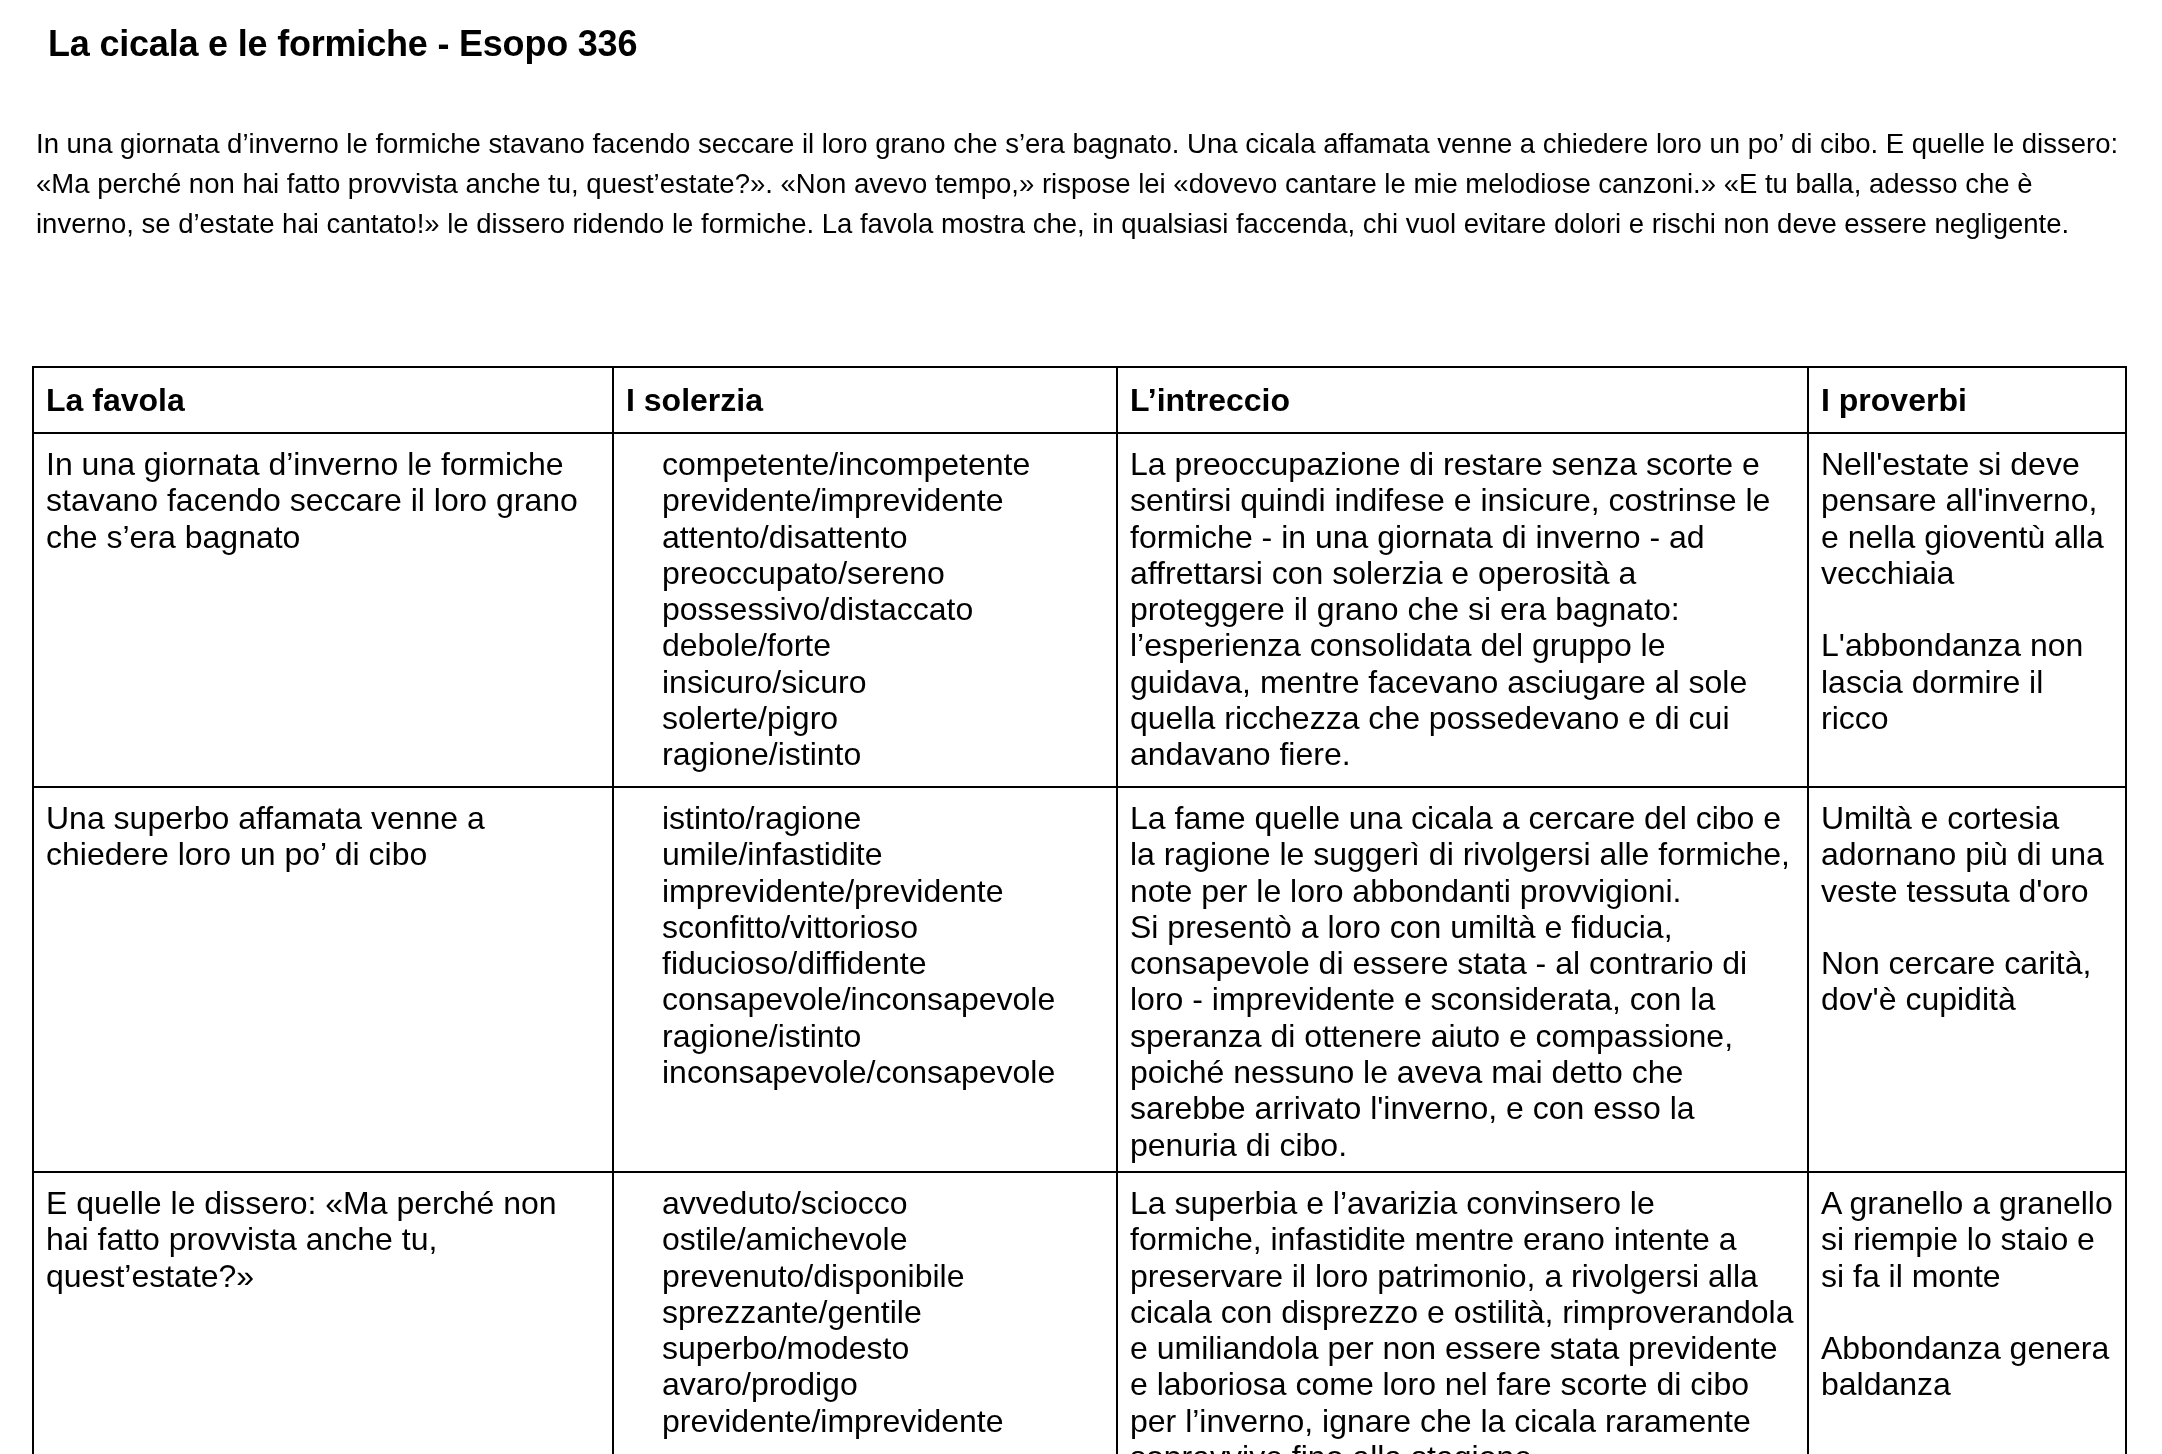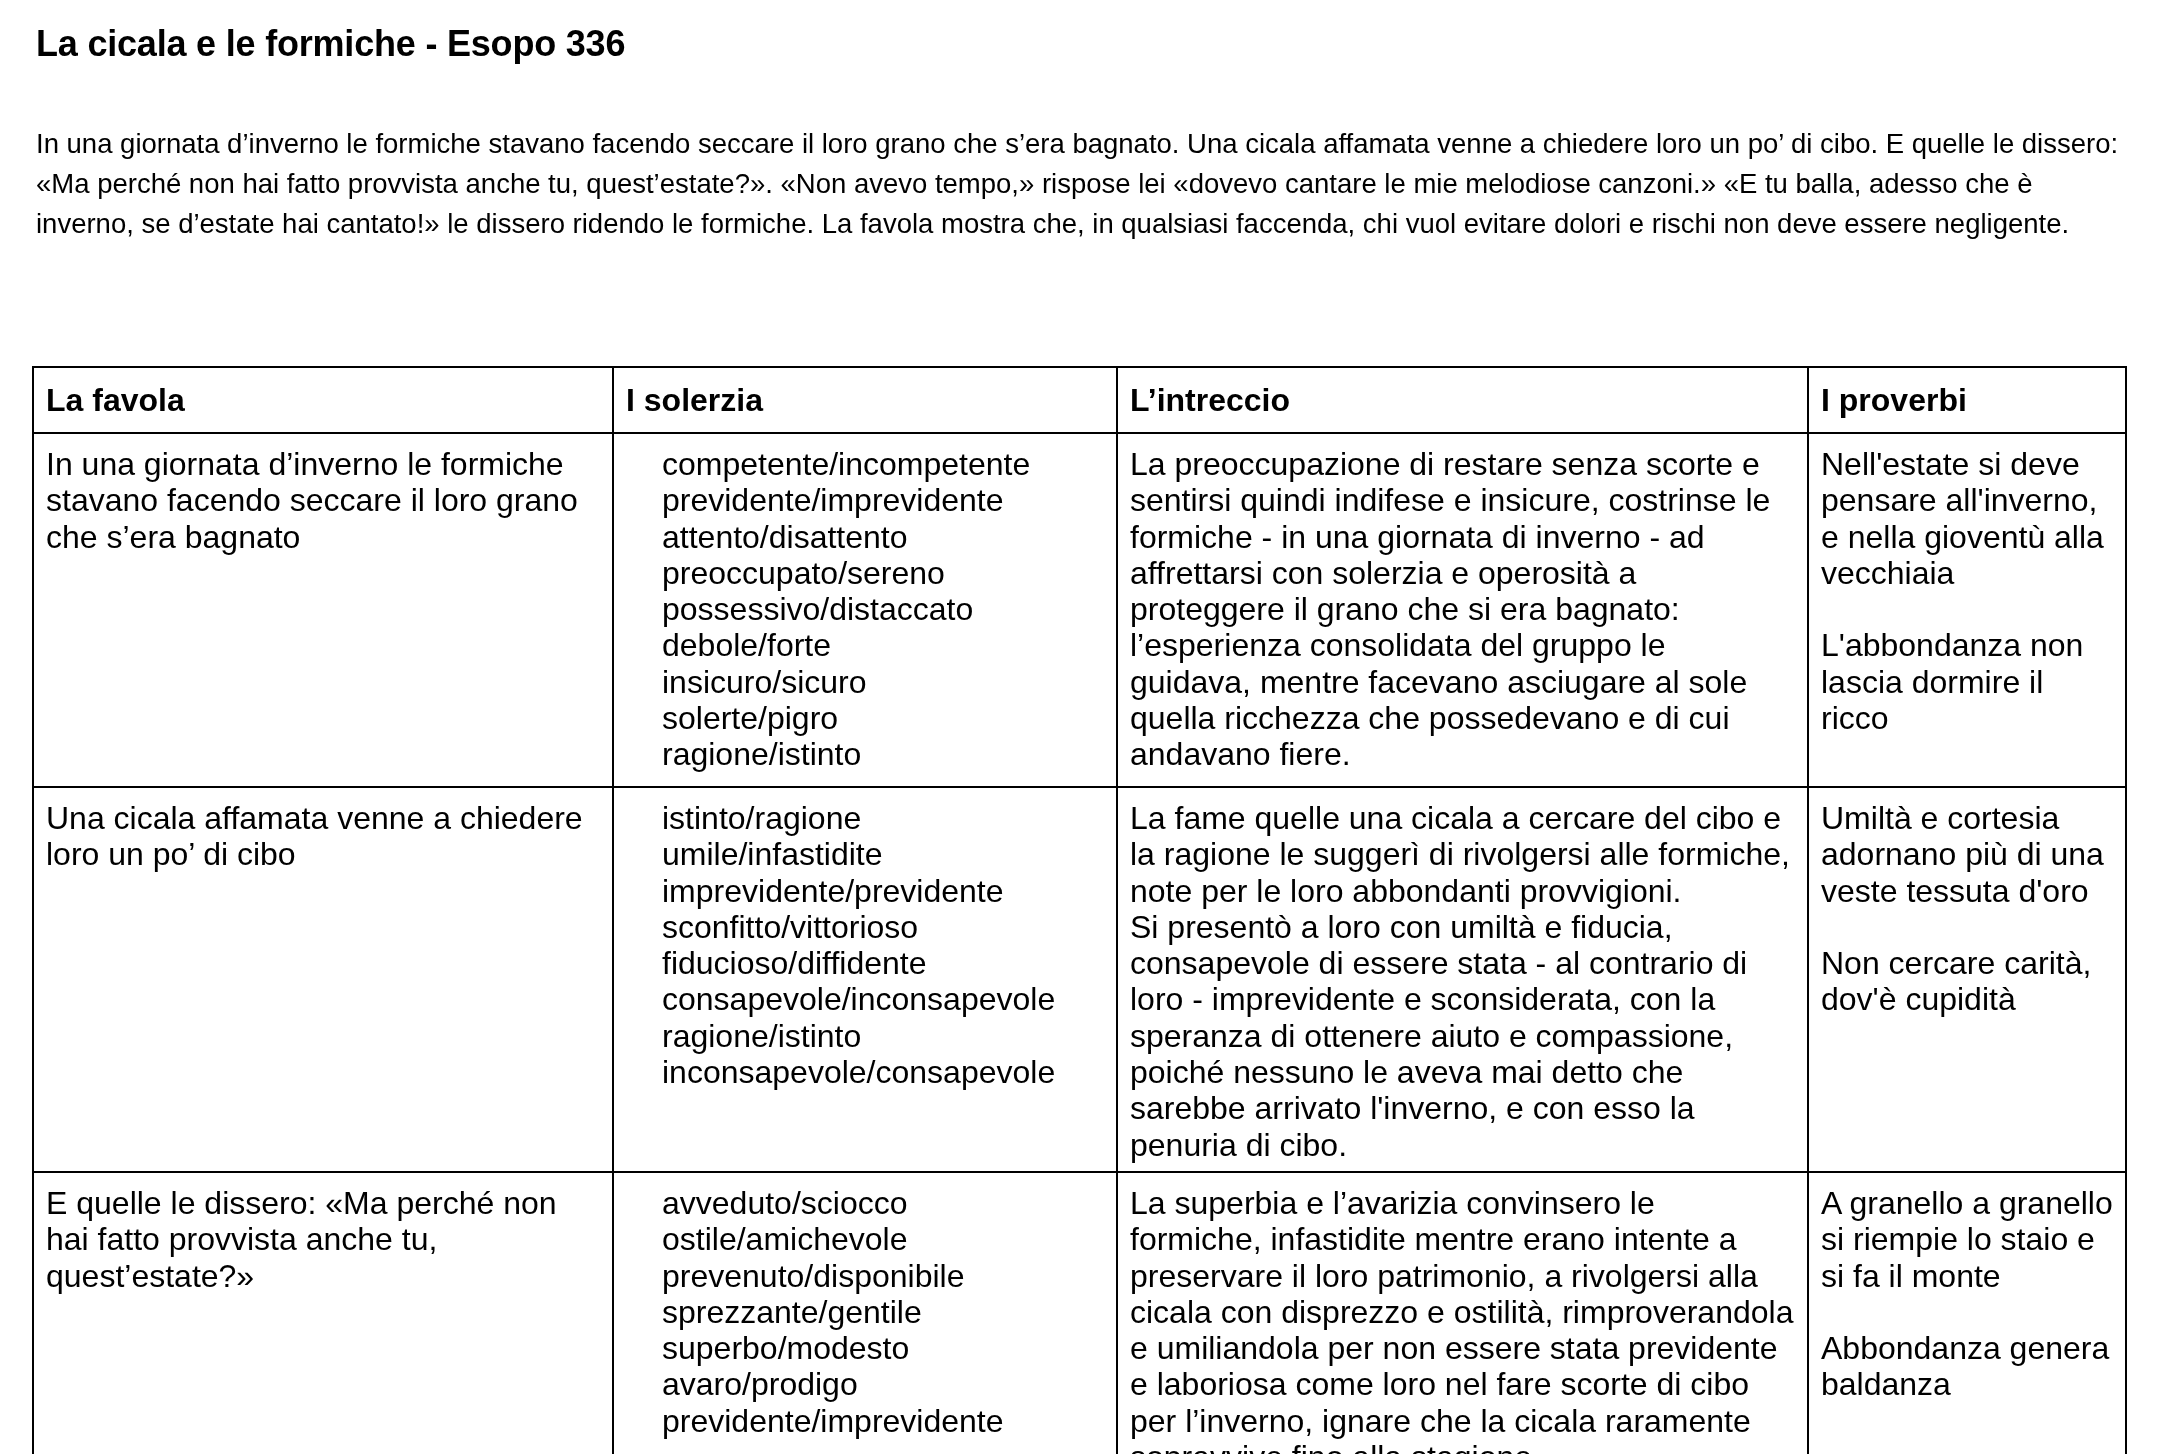--- a/index.html
+++ b/index.html
@@ -10,21 +10,21 @@
   body {
     width: 2162px;
     height: 1454px;
     position: relative;
     overflow: hidden;
     color: #000000;
     font-family: "Liberation Sans", sans-serif;
   }
   .title {
     position: absolute;
-    left: 36px;
+    left: 48px;
     top: 20px;
     margin: 0;
     font-size: 36px;
     font-weight: bold;
     line-height: 48px;
     letter-spacing: -0.2px;
   }
   .intro {
     position: absolute;
     left: 36px;
@@ -106,21 +106,21 @@
           <span class="wrap">La preoccupazione di restare senza scorte e sentirsi quindi indifese e insicure, costrinse le formiche - in una giornata di inverno - ad affrettarsi con solerzia e operosità a proteggere il grano che si era bagnato: l’esperienza consolidata del gruppo le guidava, mentre facevano asciugare al sole quella ricchezza che possedevano e di cui andavano fiere.</span>
         </td>
       <td>
           <span class="wrap">Nell'estate si deve pensare all'inverno, e nella gioventù alla vecchiaia</span>
           <span class="gap"></span>
           <span class="wrap">L'abbondanza non lascia dormire il ricco</span>
         </td>
     </tr>
     <tr class="r2">
       <td>
-          <span class="wrap">Una cicala affamata venne a chiedere loro un po’ di cibo</span>
+          <span class="wrap">Una superbo affamata venne a chiedere loro un po’ di cibo</span>
         </td>
       <td>
           <span class="line">istinto/ragione</span>
           <span class="line">umile/infastidite</span>
           <span class="line">imprevidente/previdente</span>
           <span class="line">sconfitto/vittorioso</span>
           <span class="line">fiducioso/diffidente</span>
           <span class="line">consapevole/inconsapevole</span>
           <span class="line">ragione/istinto</span>
           <span class="line">inconsapevole/consapevole</span>

